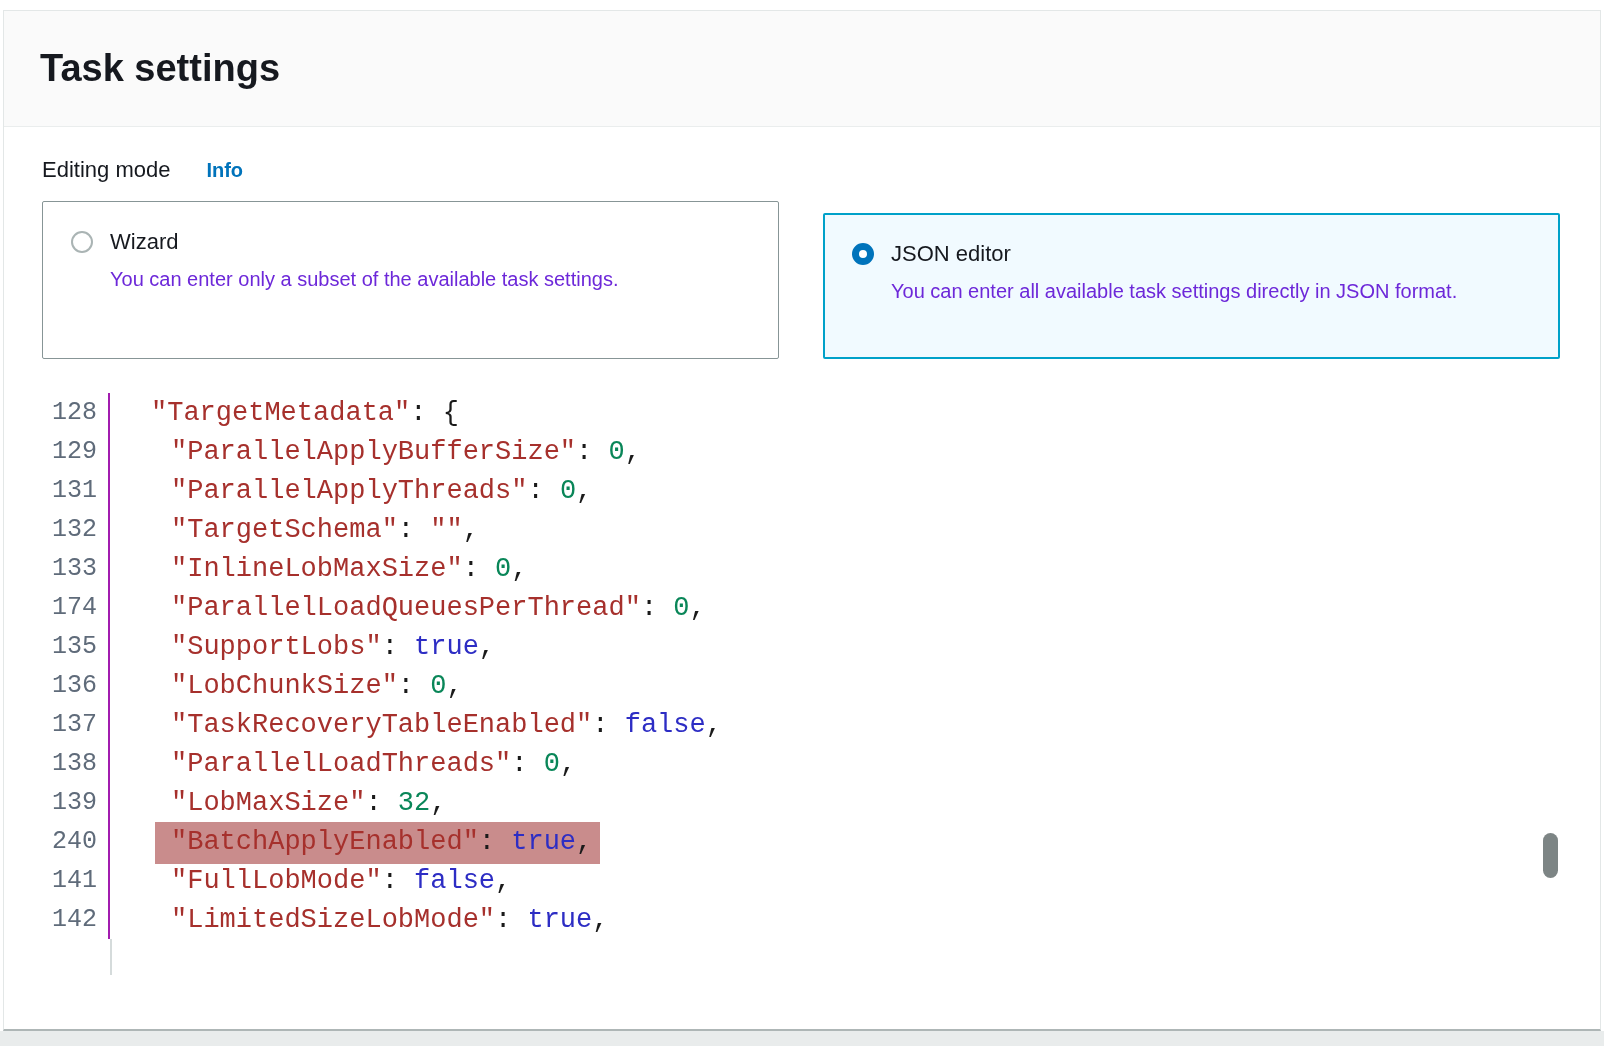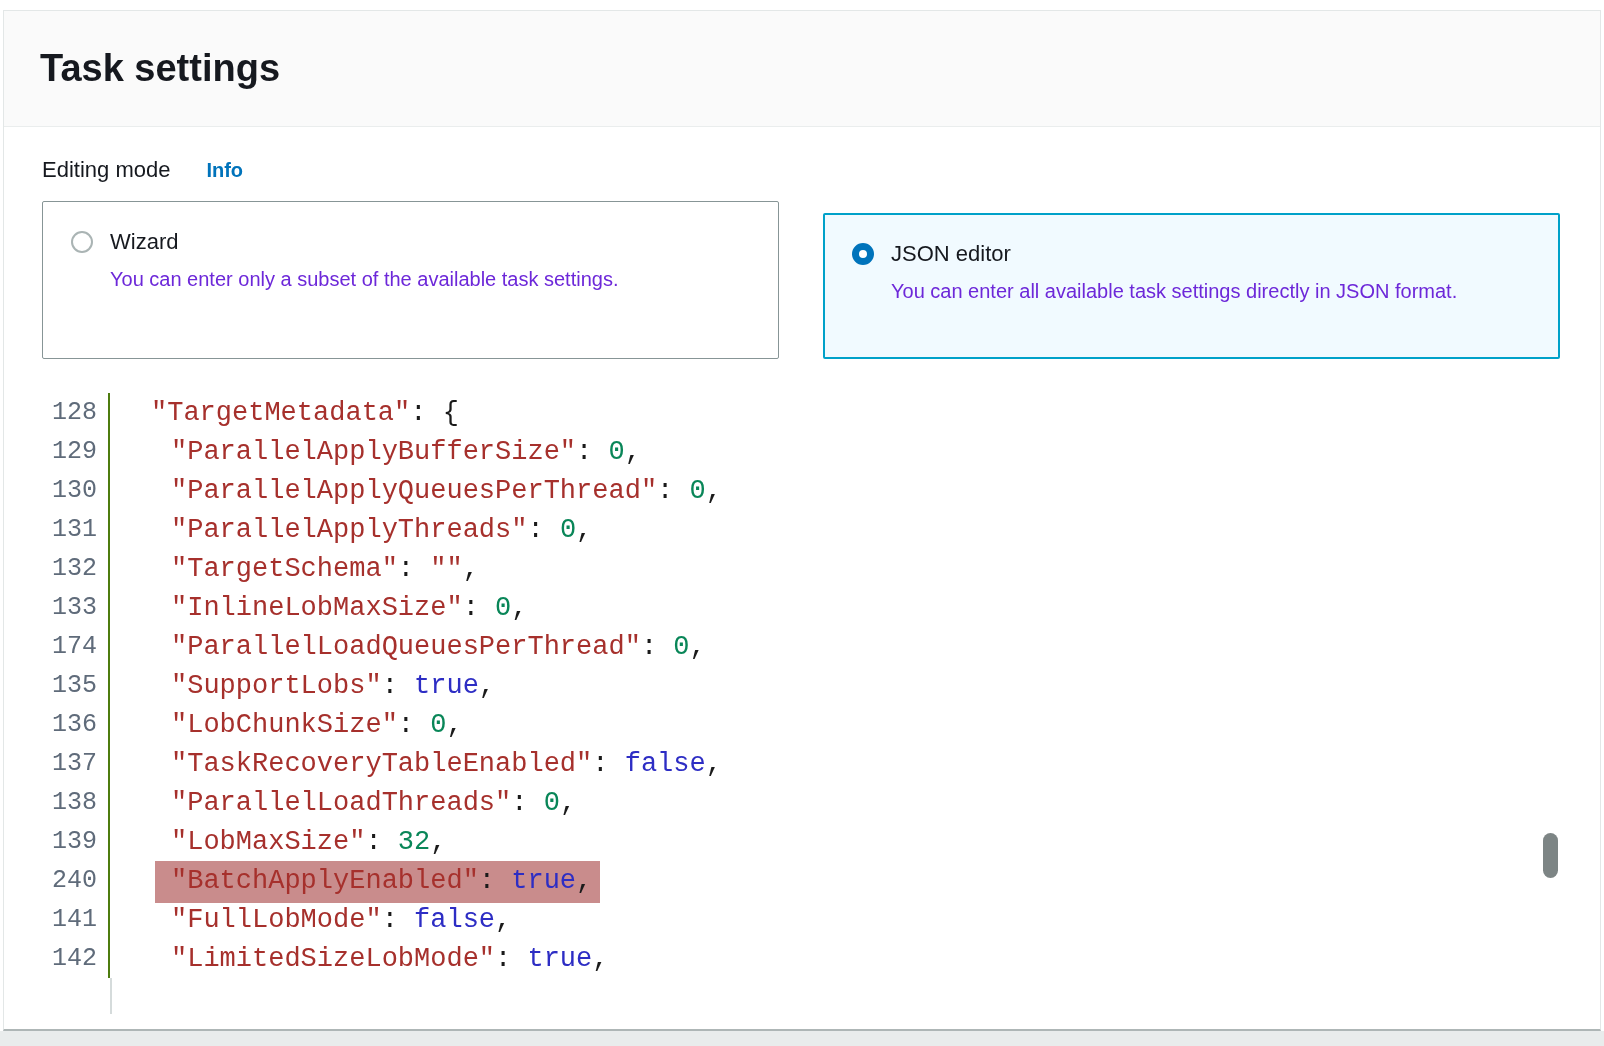--- a/index.html
+++ b/index.html
@@ -113,21 +113,21 @@
     align-items: center;
     white-space: pre;
   }
   .gutter {
     flex: 0 0 68px;
     align-self: stretch;
     display: flex;
     align-items: center;
     justify-content: flex-end;
     padding-right: 11px;
-    border-right: 2px solid #4d7c0f;
+    border-right: 2px solid #a21caf;
     font-size: 25px;
     color: var(--line-number, #5f6b7a);
   }
   .editor-tail {
     height: 36px;
     margin-left: 0;
     width: 70px;
     border-right: 2px solid #d5dbdb;
   }
   .code { padding-left: 22px; }
@@ -192,21 +192,20 @@
           <span class="tile-text">
             <span class="tile-title" style="display:block">JSON editor</span>
             <span class="tile-desc" style="display:block">You can enter all available task settings directly in JSON format.</span>
           </span>
         </div>
       </div>
 
       <div class="editor">
           <div class="code-line"><div class="gutter">128</div><div class="code lvl1"><span class="tok-key">"TargetMetadata"</span><span class="tok-punc">: {</span></div></div>
           <div class="code-line"><div class="gutter">129</div><div class="code lvl2"><span class="tok-key">"ParallelApplyBufferSize"</span><span class="tok-punc">: </span><span class="tok-num">0</span><span class="tok-punc">,</span></div></div>
-          <div class="code-line"><div class="gutter">130</div><div class="code lvl2"><span class="tok-key">"ParallelApplyQueuesPerThread"</span><span class="tok-punc">: </span><span class="tok-num">0</span><span class="tok-punc">,</span></div></div>
           <div class="code-line"><div class="gutter">131</div><div class="code lvl2"><span class="tok-key">"ParallelApplyThreads"</span><span class="tok-punc">: </span><span class="tok-num">0</span><span class="tok-punc">,</span></div></div>
           <div class="code-line"><div class="gutter">132</div><div class="code lvl2"><span class="tok-key">"TargetSchema"</span><span class="tok-punc">: </span><span class="tok-str">""</span><span class="tok-punc">,</span></div></div>
           <div class="code-line"><div class="gutter">133</div><div class="code lvl2"><span class="tok-key">"InlineLobMaxSize"</span><span class="tok-punc">: </span><span class="tok-num">0</span><span class="tok-punc">,</span></div></div>
           <div class="code-line"><div class="gutter">174</div><div class="code lvl2"><span class="tok-key">"ParallelLoadQueuesPerThread"</span><span class="tok-punc">: </span><span class="tok-num">0</span><span class="tok-punc">,</span></div></div>
           <div class="code-line"><div class="gutter">135</div><div class="code lvl2"><span class="tok-key">"SupportLobs"</span><span class="tok-punc">: </span><span class="tok-bool">true</span><span class="tok-punc">,</span></div></div>
           <div class="code-line"><div class="gutter">136</div><div class="code lvl2"><span class="tok-key">"LobChunkSize"</span><span class="tok-punc">: </span><span class="tok-num">0</span><span class="tok-punc">,</span></div></div>
           <div class="code-line"><div class="gutter">137</div><div class="code lvl2"><span class="tok-key">"TaskRecoveryTableEnabled"</span><span class="tok-punc">: </span><span class="tok-bool">false</span><span class="tok-punc">,</span></div></div>
           <div class="code-line"><div class="gutter">138</div><div class="code lvl2"><span class="tok-key">"ParallelLoadThreads"</span><span class="tok-punc">: </span><span class="tok-num">0</span><span class="tok-punc">,</span></div></div>
           <div class="code-line"><div class="gutter">139</div><div class="code lvl2"><span class="tok-key">"LobMaxSize"</span><span class="tok-punc">: </span><span class="tok-num">32</span><span class="tok-punc">,</span></div></div>
           <div class="code-line"><div class="gutter">240</div><div class="code lvl2"><span class="hl"><span class="tok-key">"BatchApplyEnabled"</span><span class="tok-punc">: </span><span class="tok-bool">true</span><span class="tok-punc">,</span></span></div></div>

